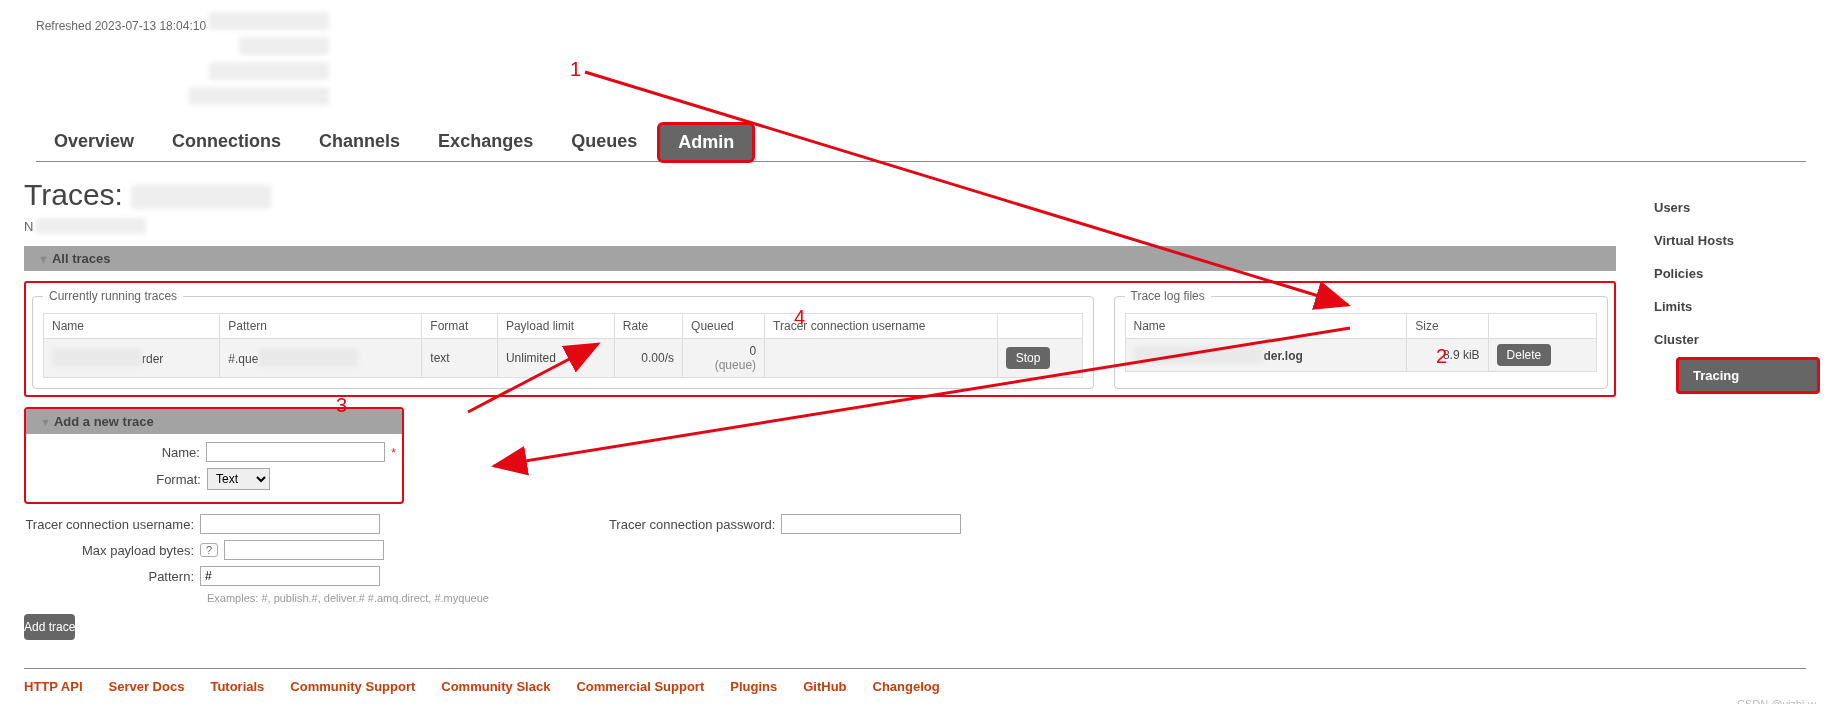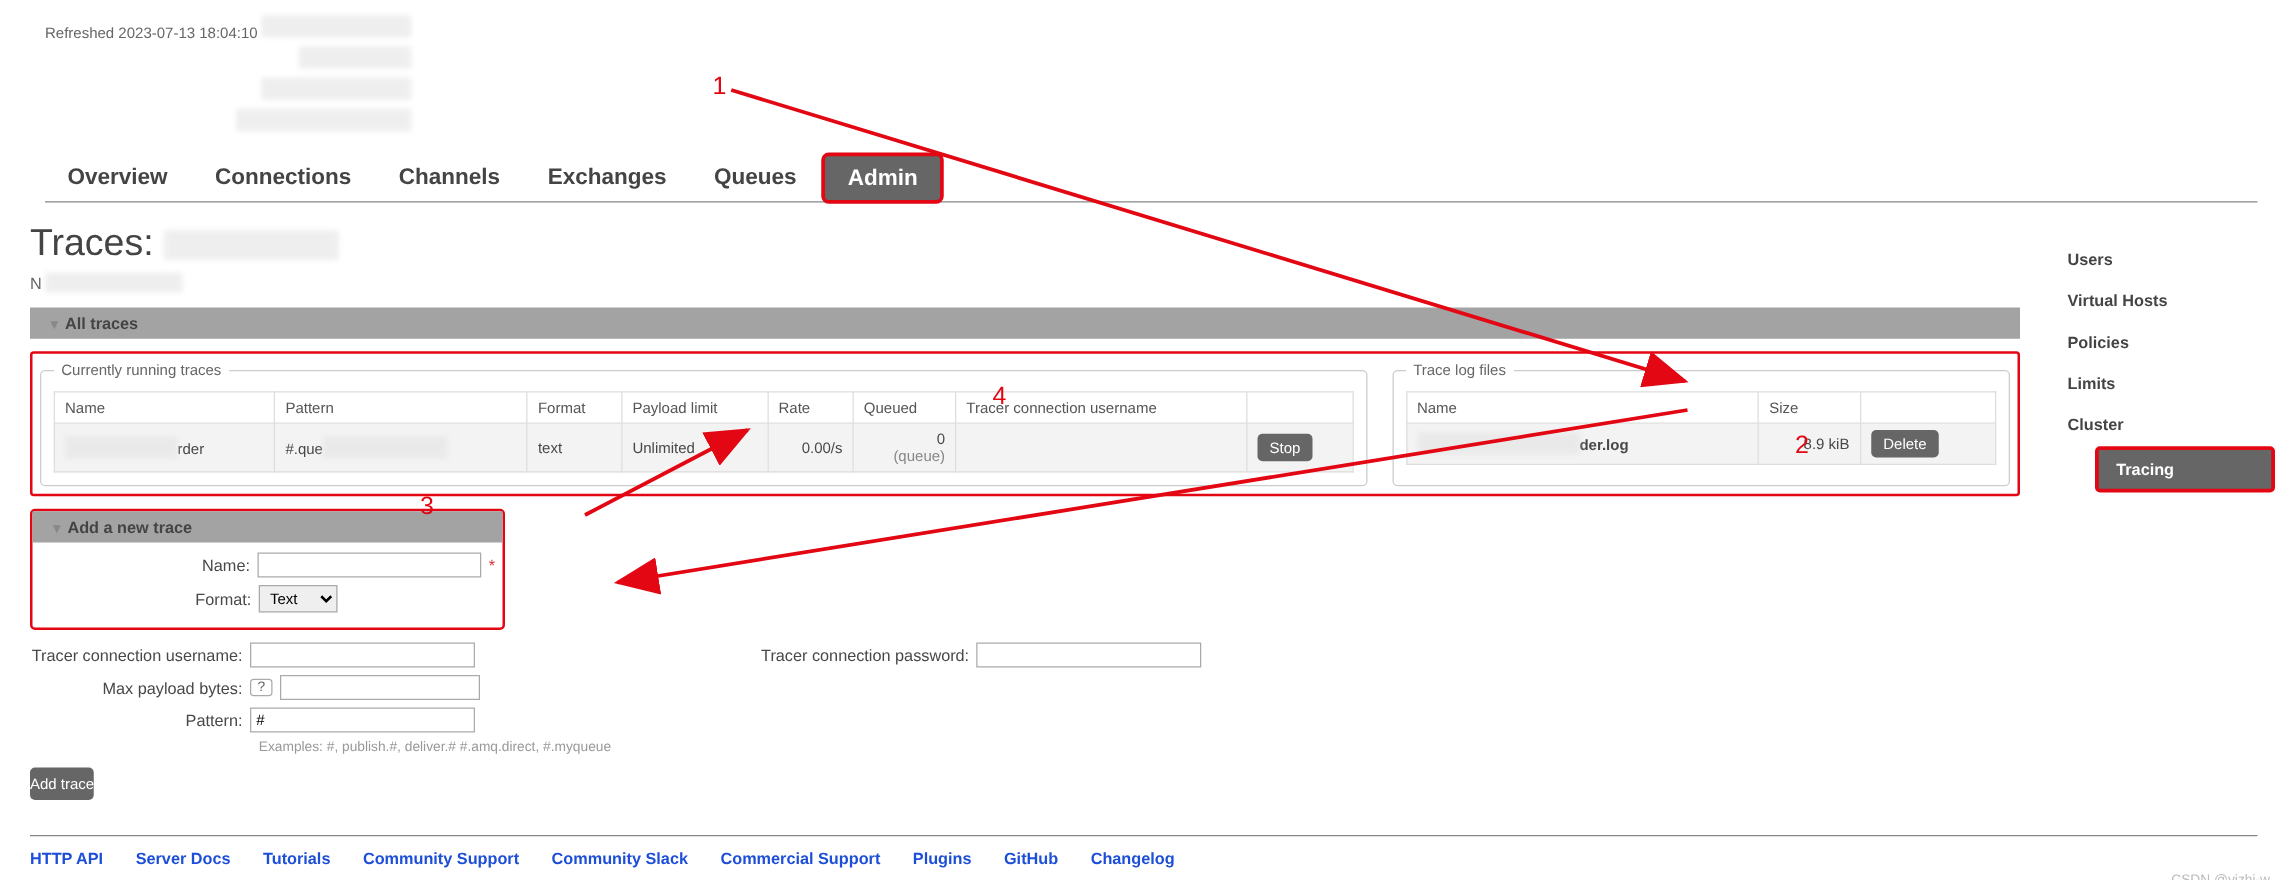--- a/index.html
+++ b/index.html
@@ -65,21 +65,21 @@
 .examples { font-size: 11px; color: #999; margin-left: 182px; }
 
 .form-grid { display: flex; gap: 120px; align-items: flex-start; }
 
 
 .ann-num { position: absolute; color: #e30613; font-size: 20px; font-weight: normal; }
 svg.arrows { position: absolute; top: 0; left: 0; pointer-events: none; }
 
 
 .footer { border-top: 1px solid #888; margin: 28px 24px 20px 24px; padding-top: 10px; }
-.footer a { color: #1d4ed8; font-weight: bold; text-decoration: none; margin-right: 26px; font-size: 13px; }
+.footer a { color: #c2410c; font-weight: bold; text-decoration: none; margin-right: 26px; font-size: 13px; }
 .watermark { position: absolute; bottom: 4px; right: 14px; color: #bbb; font-size: 11px; }
 </style>
 </head>
 <body>
 
 <div class="topbar">
   <div class="refreshed">
     <span>Refreshed 2023-07-13 18:04:10</span>
     <span class="blur-box" style="width:120px"></span><br>
     <span class="blur-box" style="width:90px;margin-top:4px"></span><br>

